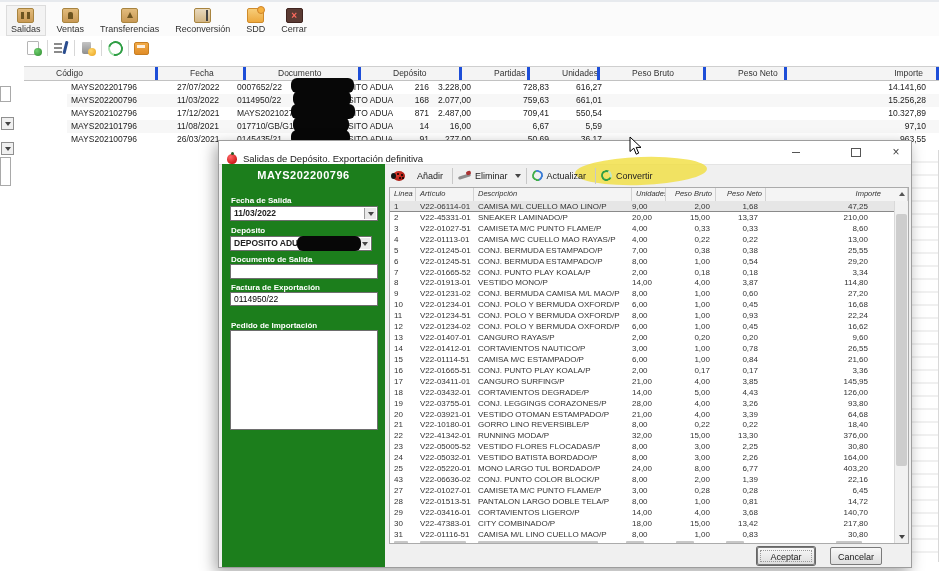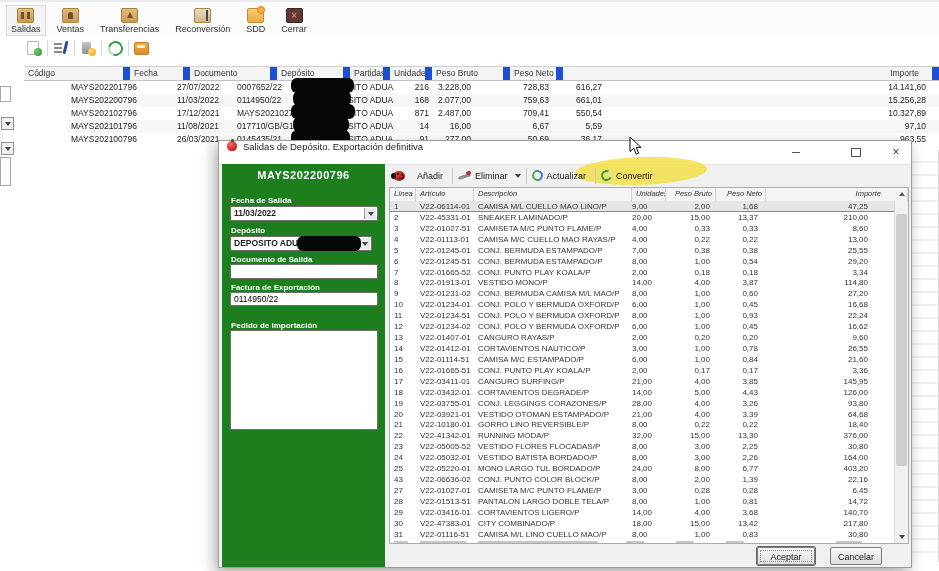--- a/index.html
+++ b/index.html
@@ -49,41 +49,41 @@
   .qicon.delete-record-icon::after{content:"";position:absolute;right:0;bottom:0;width:8px;height:8px;
         border-radius:50%;background:radial-gradient(circle at 35% 35%,#ffd76e,#e9a21c);}
   .qicon.refresh-icon::before{content:"";position:absolute;left:1px;top:1px;width:11px;height:11px;
         border-radius:50%;border:2.5px solid #2f9e44;border-left-color:#9fe0a9;transform:rotate(-30deg);}
   .qicon.print-icon::before{content:"";position:absolute;left:0;top:2px;width:13px;height:11px;
         background:linear-gradient(#f2ab47,#e08c27);border:1px solid #c77e22;border-radius:2px;}
   .qicon.print-icon::after{content:"";position:absolute;left:3px;top:5px;width:8px;height:3px;background:#fff;opacity:.85;}
   
   .mgrid{position:absolute;left:24px;top:66px;width:915px;font-size:8.5px;}
   .mg-head{display:flex;height:13px;background:#f4f4f4;border-top:1px solid #cfcfcf;border-bottom:1px solid #c2c2c2;}
-  .mg-head span{line-height:13px;padding-left:4px;border-right:7px solid #1d4ed8;box-sizing:border-box;color:#333;overflow:hidden;white-space:nowrap;}
+  .mg-head span{line-height:13px;padding-left:4px;border-right:3px solid #1d4ed8;box-sizing:border-box;color:#333;overflow:hidden;white-space:nowrap;margin-left:28px;}
   .mg-row{display:flex;height:13px;background:#fff;margin-left:43px;}
   .mg-row:nth-child(even){background:#f7f7f7;}
   .mg-row span{line-height:13px;padding-left:4px;box-sizing:border-box;overflow:hidden;white-space:nowrap;}
   .mg0{width:106px;} .mg1{width:60px;} .mg2{width:87px;} .mg3{width:73px;}
   .mg4{width:40px;} .mg5{width:42px;} .mg6{width:78px;} .mg7{width:53px;}
   .mg8{flex:1;text-align:right;padding-right:13px;}
   .num{text-align:right;padding-right:4px !important;padding-left:0 !important;}
   .blob{position:absolute;background:#070707;border-radius:6px;}
   
   .ledge{position:absolute;background:#fff;border:1px solid #a9a9a9;box-sizing:border-box;}
   .ldrop{position:absolute;width:13px;height:13px;background:#f0f0f0;border:1px solid #8f8f8f;box-sizing:border-box;
          display:flex;align-items:center;justify-content:center;}
   .tri-down{width:0;height:0;border-left:3px solid transparent;border-right:3px solid transparent;border-top:4px solid #444;}
   .tri-up{width:0;height:0;border-left:3px solid transparent;border-right:3px solid transparent;border-bottom:4px solid #555;}
   .stripes{position:absolute;left:910px;top:150px;width:29px;height:412px;
          background:repeating-linear-gradient(to bottom,#fff 0 11px,#f0f0f0 11px 13px);border-right:1px solid #d8d8d8;box-sizing:border-box;}
   
   .dialog{position:absolute;left:218px;top:140px;width:694px;height:428px;background:#f0f0f0;
           border:1px solid #9d9d9d;box-shadow:-3px 5px 14px rgba(0,0,0,.35);box-sizing:border-box;}
-  .dtitle{position:absolute;left:0;top:0;right:0;height:23px;background:#fff;display:flex;align-items:flex-start;border-bottom:1px solid #e4e4e4;}
+  .dtitle{position:absolute;left:0;top:0;right:0;height:23px;background:#fff;display:flex;align-items:flex-end;border-bottom:1px solid #e4e4e4;}
   .dtitle .appicon{width:10px;height:10px;border-radius:50% 50% 45% 45%;margin:0 6px 0 8px;
           background:radial-gradient(circle at 35% 30%,#f66,#b00);position:relative;}
   .dtitle .appicon::after{content:"";position:absolute;left:4px;top:-2px;width:3px;height:3px;background:#265c26;border-radius:50%;}
   .dtitle-text{font-size:9.5px;color:#222;}
   .wctl{position:absolute;top:0;width:30px;height:22px;display:flex;align-items:center;justify-content:center;}
   .wctl.min{left:562px;} .wctl.max{left:622px;} .wctl.cls{left:662px;font-size:12px;color:#444;}
   .wctl.min i{display:block;width:8px;height:1px;background:#555;}
   .wctl.max i{display:block;width:8px;height:7px;border:1px solid #555;}
   
   .gpanel{position:absolute;left:3px;top:23px;width:163px;height:403px;background:#1c7e1c;}

